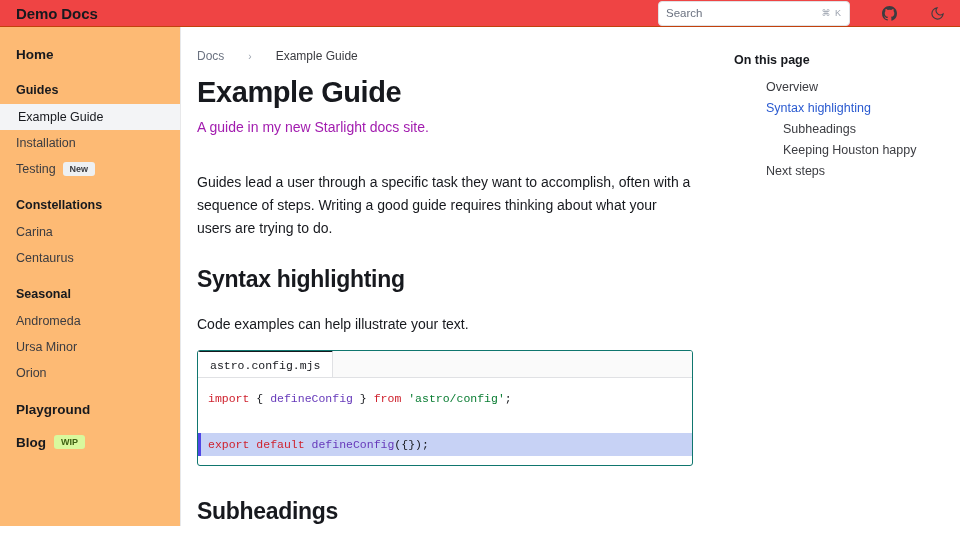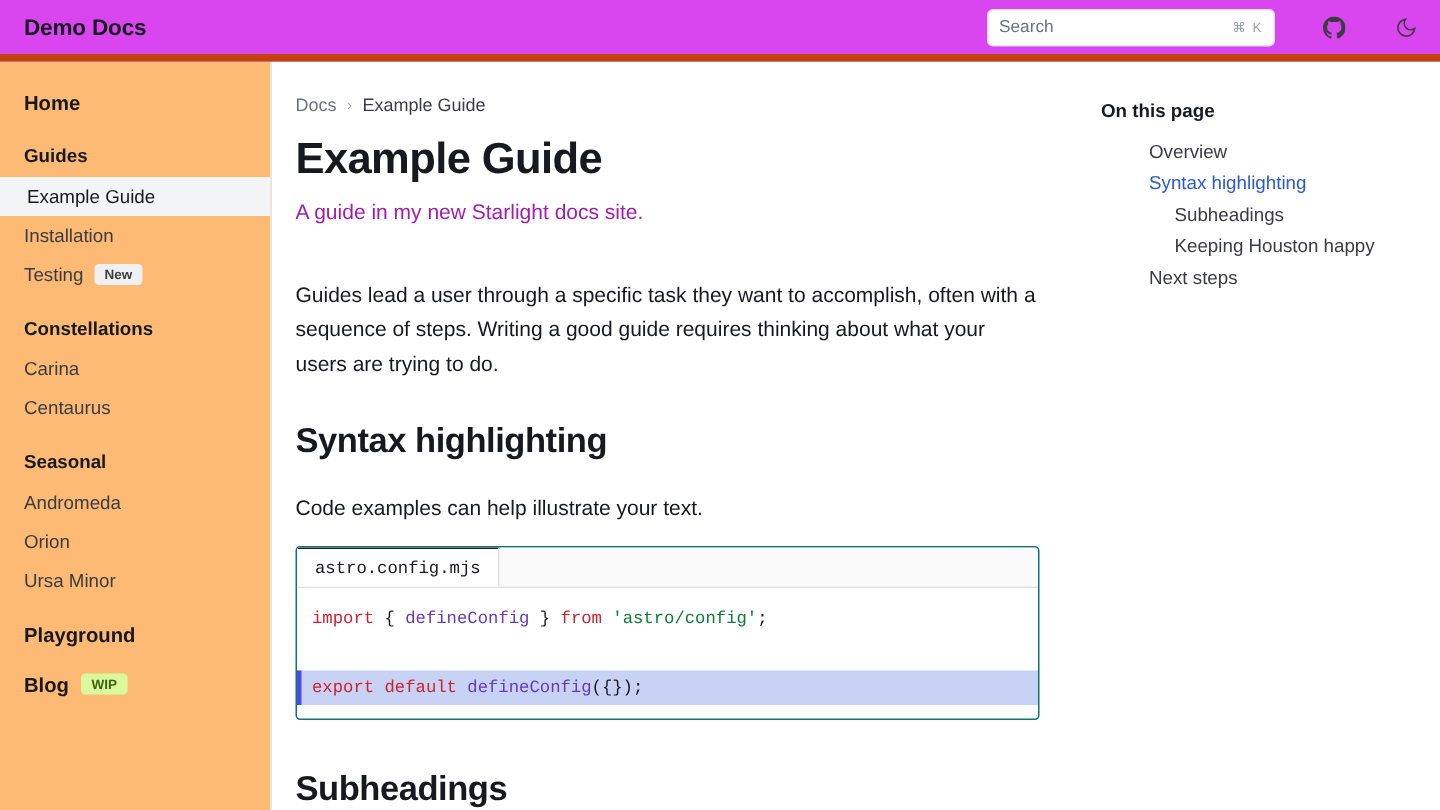--- a/index.html
+++ b/index.html
@@ -8,26 +8,26 @@
     width: 960px; height: 540px;
     overflow: hidden;
     background: #ffffff;
     font-family: "Liberation Sans", sans-serif;
     color: #17191e;
   }
   .page { width: 960px; height: 540px; position: relative; }
 
   
   header {
-    height: 41px;
-    border-bottom: 5px solid #c2410c;
+    height: 27px;
+    border-bottom: 1px solid #c2410c;
     display: flex;
     align-items: center;
     padding: 0 14px 0 16px;
-    background: #d946ef;
+    background: #ef4444;
     position: relative;
   }
   .site-title {
     font-size: 15px;
     font-weight: bold;
     letter-spacing: -0.1px;
     color: #17191e;
   }
   .header-right {
     margin-left: auto;
@@ -134,21 +134,21 @@
     padding: 22px 0 0 16px;
     overflow: hidden;
     position: relative;
   }
   .inner { width: 497px; margin-left: 0; }
   .breadcrumb {
     font-size: 12px;
     color: #6b7280;
     display: flex;
     align-items: center;
-    gap: 7px;
+    gap: 24px;
     margin-bottom: 12px;
   }
   .breadcrumb .sep { color: #9ca3af; font-size: 10px; }
   .breadcrumb .current { color: #3b3c41; }
   h1.doc-title {
     font-size: 29px;
     line-height: 34px;
     margin: 0 0 8px 0;
     letter-spacing: -0.4px;
     font-weight: bold;
@@ -301,24 +301,24 @@
           <span>Centaurus</span>
         </div>
       </div>
 
       <div class="nav-group">
         <div class="nav-group-title">Seasonal</div>
         <div class="nav-item">
           <span>Andromeda</span>
         </div>
         <div class="nav-item">
+          <span>Ursa Minor</span>
+        </div>
+        <div class="nav-item">
           <span>Orion</span>
-        </div>
-        <div class="nav-item">
-          <span>Ursa Minor</span>
         </div>
       </div>
 
       <div class="nav-single">
         <span>Playground</span>
       </div>
       <div class="nav-single">
         <span>Blog</span>
         <span class="badge badge-wip">WIP</span>
       </div>

